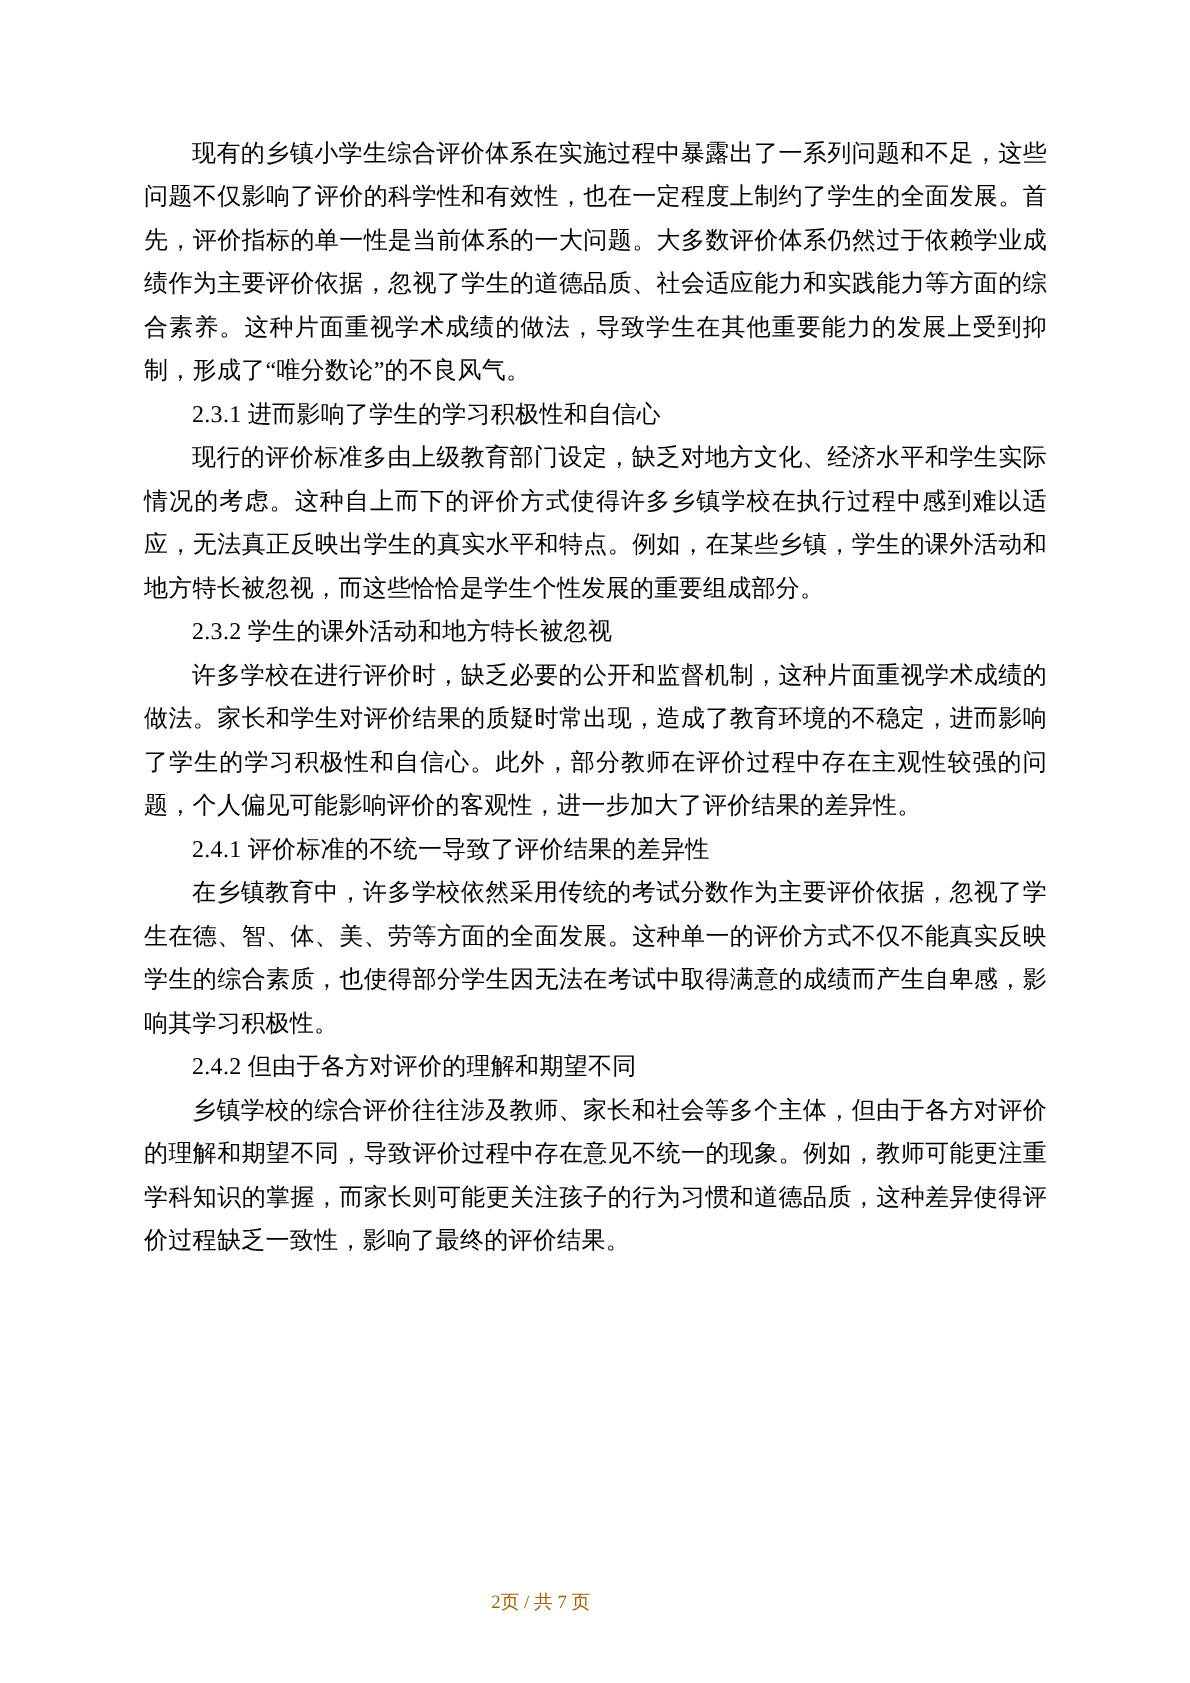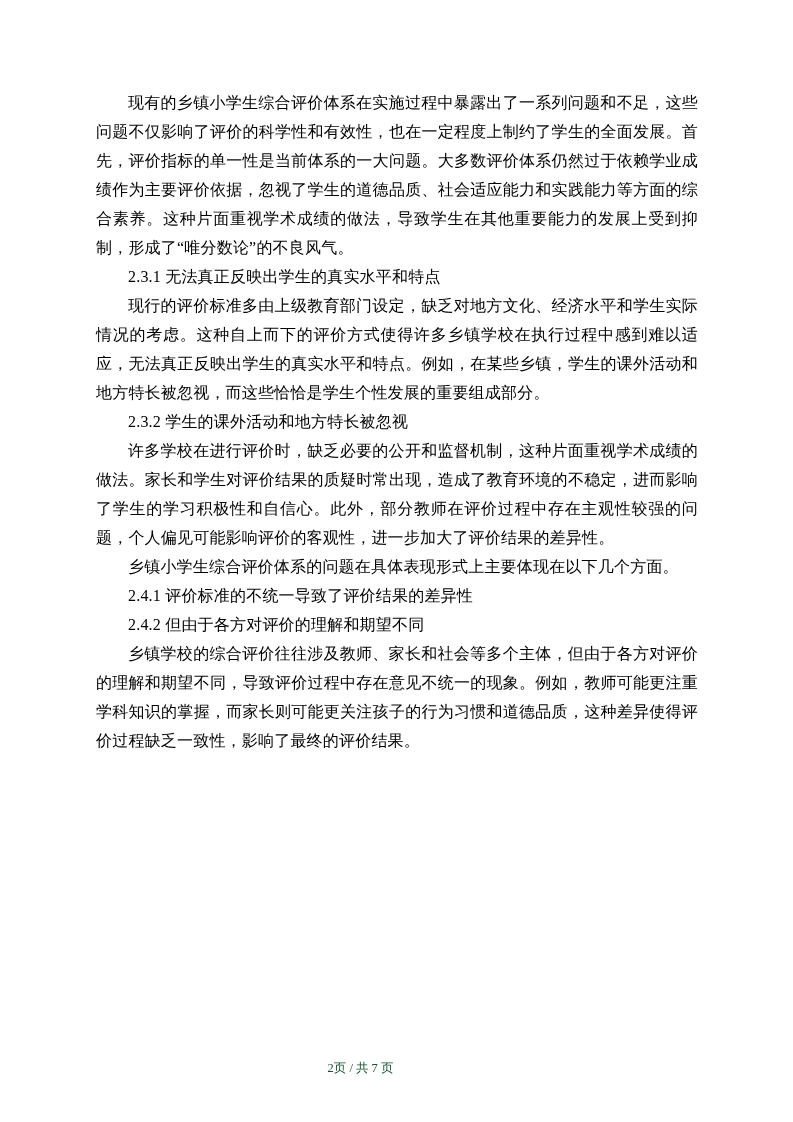--- a/index.html
+++ b/index.html
@@ -41,33 +41,33 @@
     letter-spacing: 0.5px;
   }
   .footer {
     position: absolute;
     left: 0;
     right: 0;
     bottom: 46px;
     text-align: center;
     font-size: 12.5px;
     line-height: 16px;
-    color: #14532d;
+    color: #a16207;
   }
 </style>
 </head>
 <body>
 
 <div class="page">
   <div class="content">
     <p class="para">现有的乡镇小学生综合评价体系在实施过程中暴露出了一系列问题和不足，这些问题不仅影响了评价的科学性和有效性，也在一定程度上制约了学生的全面发展。首先，评价指标的单一性是当前体系的一大问题。大多数评价体系仍然过于依赖学业成绩作为主要评价依据，忽视了学生的道德品质、社会适应能力和实践能力等方面的综合素养。这种片面重视学术成绩的做法，导致学生在其他重要能力的发展上受到抑制，形成了“唯分数论”的不良风气。</p>
-    <p class="subhead">2.3.1 无法真正反映出学生的真实水平和特点</p>
+    <p class="subhead">2.3.1 进而影响了学生的学习积极性和自信心</p>
     <p class="para">现行的评价标准多由上级教育部门设定，缺乏对地方文化、经济水平和学生实际情况的考虑。这种自上而下的评价方式使得许多乡镇学校在执行过程中感到难以适应，无法真正反映出学生的真实水平和特点。例如，在某些乡镇，学生的课外活动和地方特长被忽视，而这些恰恰是学生个性发展的重要组成部分。</p>
     <p class="subhead">2.3.2 学生的课外活动和地方特长被忽视</p>
     <p class="para">许多学校在进行评价时，缺乏必要的公开和监督机制，这种片面重视学术成绩的做法。家长和学生对评价结果的质疑时常出现，造成了教育环境的不稳定，进而影响了学生的学习积极性和自信心。此外，部分教师在评价过程中存在主观性较强的问题，个人偏见可能影响评价的客观性，进一步加大了评价结果的差异性。</p>
-    <p class="para">乡镇小学生综合评价体系的问题在具体表现形式上主要体现在以下几个方面。</p>
     <p class="subhead">2.4.1 评价标准的不统一导致了评价结果的差异性</p>
+    <p class="para">在乡镇教育中，许多学校依然采用传统的考试分数作为主要评价依据，忽视了学生在德、智、体、美、劳等方面的全面发展。这种单一的评价方式不仅不能真实反映学生的综合素质，也使得部分学生因无法在考试中取得满意的成绩而产生自卑感，影响其学习积极性。</p>
     <p class="subhead">2.4.2 但由于各方对评价的理解和期望不同</p>
     <p class="para">乡镇学校的综合评价往往涉及教师、家长和社会等多个主体，但由于各方对评价的理解和期望不同，导致评价过程中存在意见不统一的现象。例如，教师可能更注重学科知识的掌握，而家长则可能更关注孩子的行为习惯和道德品质，这种差异使得评价过程缺乏一致性，影响了最终的评价结果。</p>
 
   </div>
   <div class="footer">2页 / 共 7 页</div>
 </div>
 
 </body></html>

